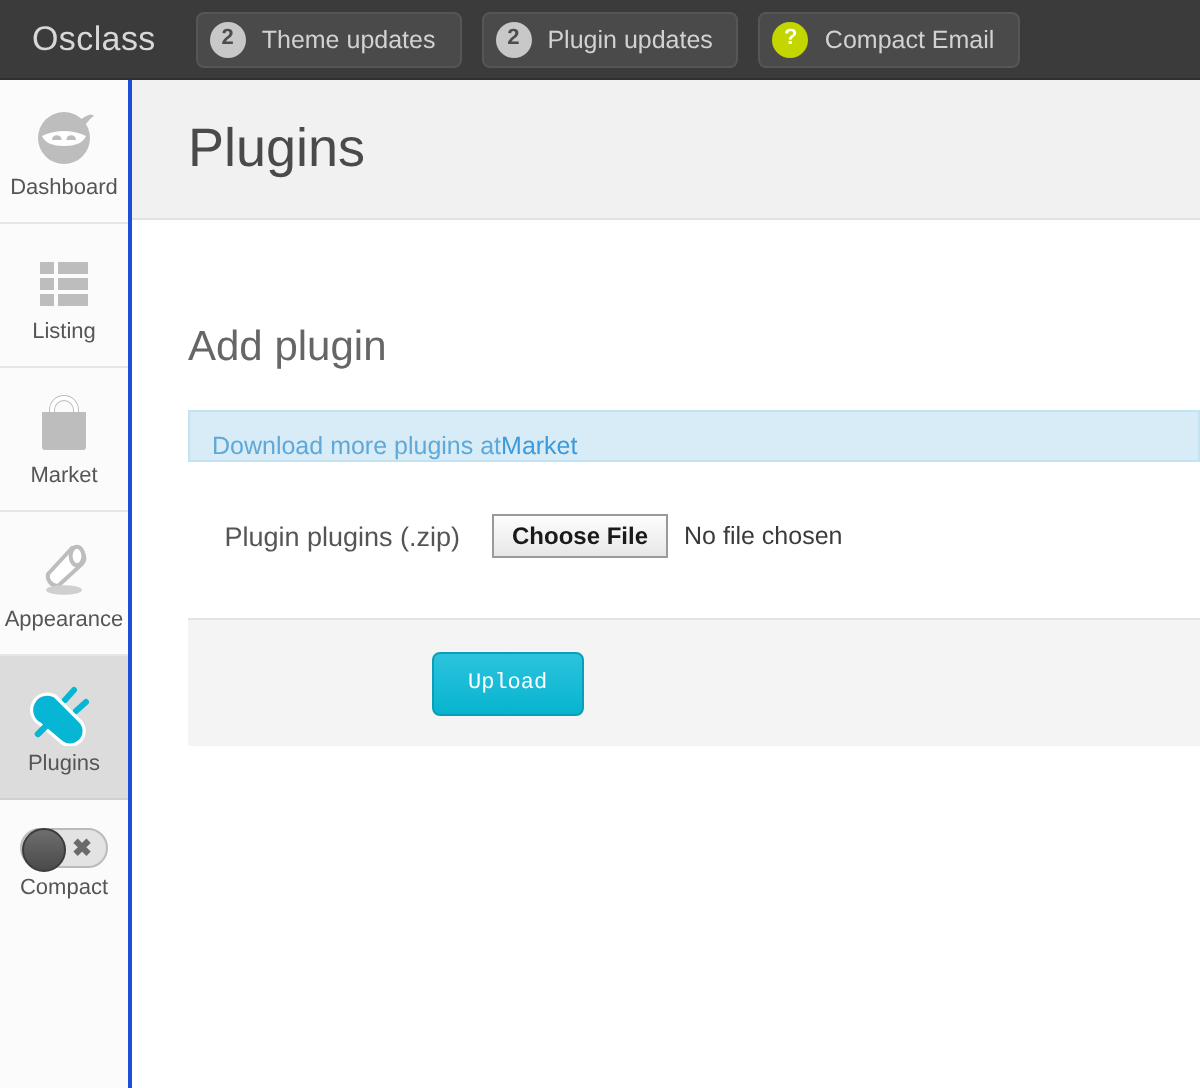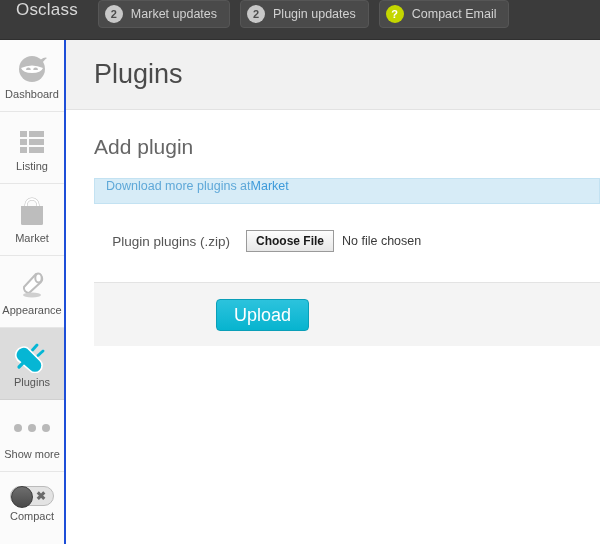--- a/index.html
+++ b/index.html
@@ -8,21 +8,21 @@
     font-family: "Liberation Sans", sans-serif;
     background: #ffffff;
     overflow: hidden;
   }
   #app { position: relative; width: 600px; height: 544px; }
 
   
   .topbar {
     position: absolute; left: 0; top: 0; width: 600px; height: 40px;
     background: #3b3b3b;
-    display: flex; 
+    display: flex; align-items: center;
     padding-left: 16px;
     border-bottom: 1px solid #2f2f2f;
   }
   .brand {
     color: #d8d8d8; font-size: 17px; letter-spacing: .2px;
     margin-right: 20px; white-space: nowrap;
   }
   .pill {
     display: flex; align-items: center; gap: 8px;
     height: 28px; padding: 0 12px 0 6px;
@@ -84,26 +84,27 @@
   }
   .page-header {
     height: 70px; background: #f1f1f1; border-bottom: 1px solid #e2e2e2;
     display: flex; align-items: center; padding-left: 28px;
   }
   .page-title { font-size: 27px; color: #4a4a4a; font-weight: normal; }
 
   .section-title {
     font-size: 21px; color: #666666; font-weight: normal;
     padding: 25px 0 0 28px;
+    margin-top: 27px;
   }
 
   .alert {
     margin: 19px 0 0 28px;
     background: #d7ecf7; border: 1px solid #c3e2f2;
-    height: 26px; display: flex; align-items: flex-start;
+    height: 26px; display: flex; align-items: flex-end;
     padding-left: 11px;
     font-size: 12.5px; color: #5fa8d8;
   }
   .alert a { color: #3d9ada; text-decoration: none; }
 
   .field-row {
     display: flex; align-items: center;
     margin-top: 26px; padding-left: 28px;
   }
   .field-label {
@@ -122,36 +123,36 @@
 
   .form-actions {
     margin: 30px 0 0 28px;
     background: #f4f4f4; border-top: 1px solid #e3e3e3;
     height: 64px; display: flex; align-items: center;
     padding-left: 122px;
   }
   .btn-primary {
     background: linear-gradient(#2cc3dd, #07b4cf);
     border: 1px solid #0a9fb8; border-radius: 4px;
-    color: #ffffff; font-size: 18px;
+    color: #ffffff; font-size: 11px;
     padding: 8px 17px; line-height: 14px;
-    font-family: Liberation Sans, sans-serif;
+    font-family: Liberation Mono, monospace;
   }
 </style>
 </head>
 <body>
 
 <div id="app">
 
   <div class="topbar">
     <div class="brand">Osclass</div>
 
     <div class="pill">
       <span class="badge gray">2</span>
-      <span class="pill-label">Market updates</span>
+      <span class="pill-label">Theme updates</span>
     </div>
 
     <div class="pill">
       <span class="badge gray">2</span>
       <span class="pill-label">Plugin updates</span>
     </div>
 
     <div class="pill">
       <span class="badge lime">?</span>
       <span class="pill-label">Compact Email</span>
@@ -223,28 +224,20 @@
             <path d="M22 6 L17.5 11" fill="none"></path>
             <path d="M28 12 L23 16.5" fill="none"></path>
           </g>
           <path d="M12.5 9 L25 21.5 a7 7 0 0 1 -10 10 L5 23 a7 7 0 0 1 7.5 -14 Z" fill="#06b6d4" stroke="#ffffff" stroke-width="1.6"></path>
           <path d="M10 22 L4 28" stroke="#06b6d4" stroke-width="3.2" stroke-linecap="round" fill="none"></path>
         </svg>
       </span>
       <span class="nav-label">Plugins</span>
     </div>
 
-    <div class="nav-item">
-      <span class="dots">
-        <span class="dot"></span>
-          <span class="dot"></span>
-          <span class="dot"></span>
-      </span>
-      <span class="nav-label">Show more</span>
-    </div>
 
     <div class="toggle-item">
       <span class="switch">
         <span class="knob"></span>
         <span class="xmark">✖</span>
       </span>
       <span class="nav-label">Compact</span>
     </div>
 
   </div>

